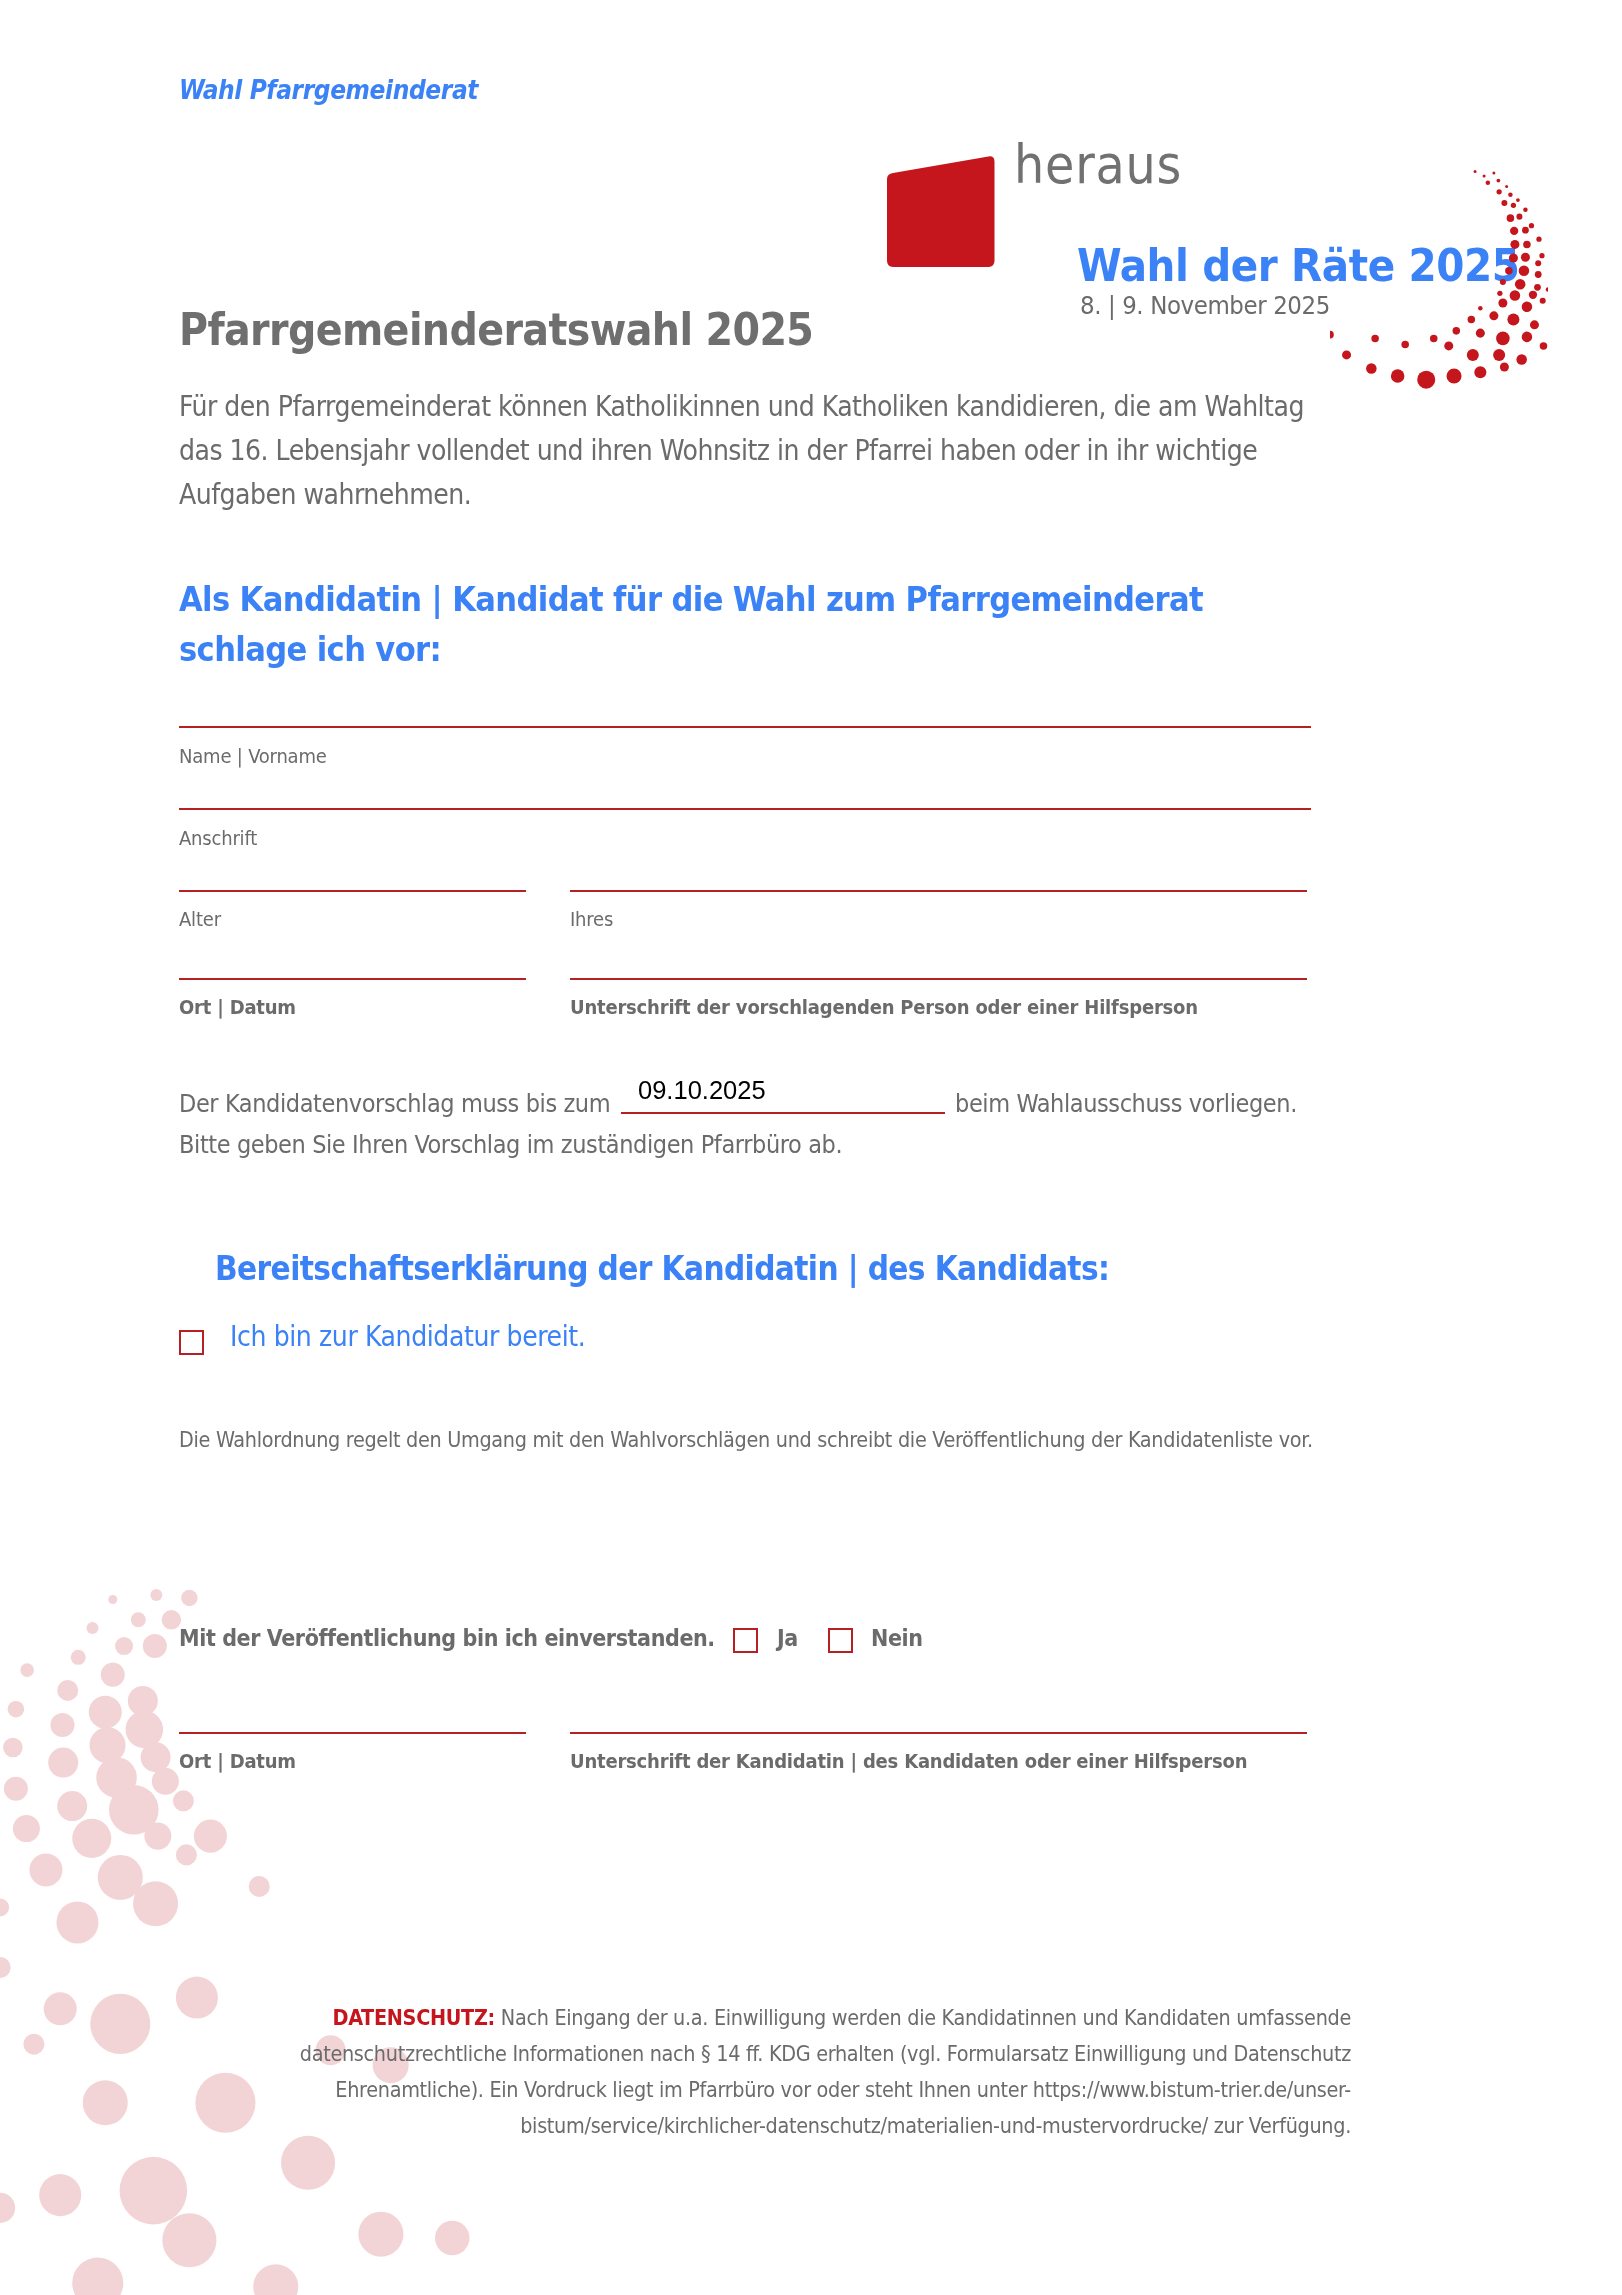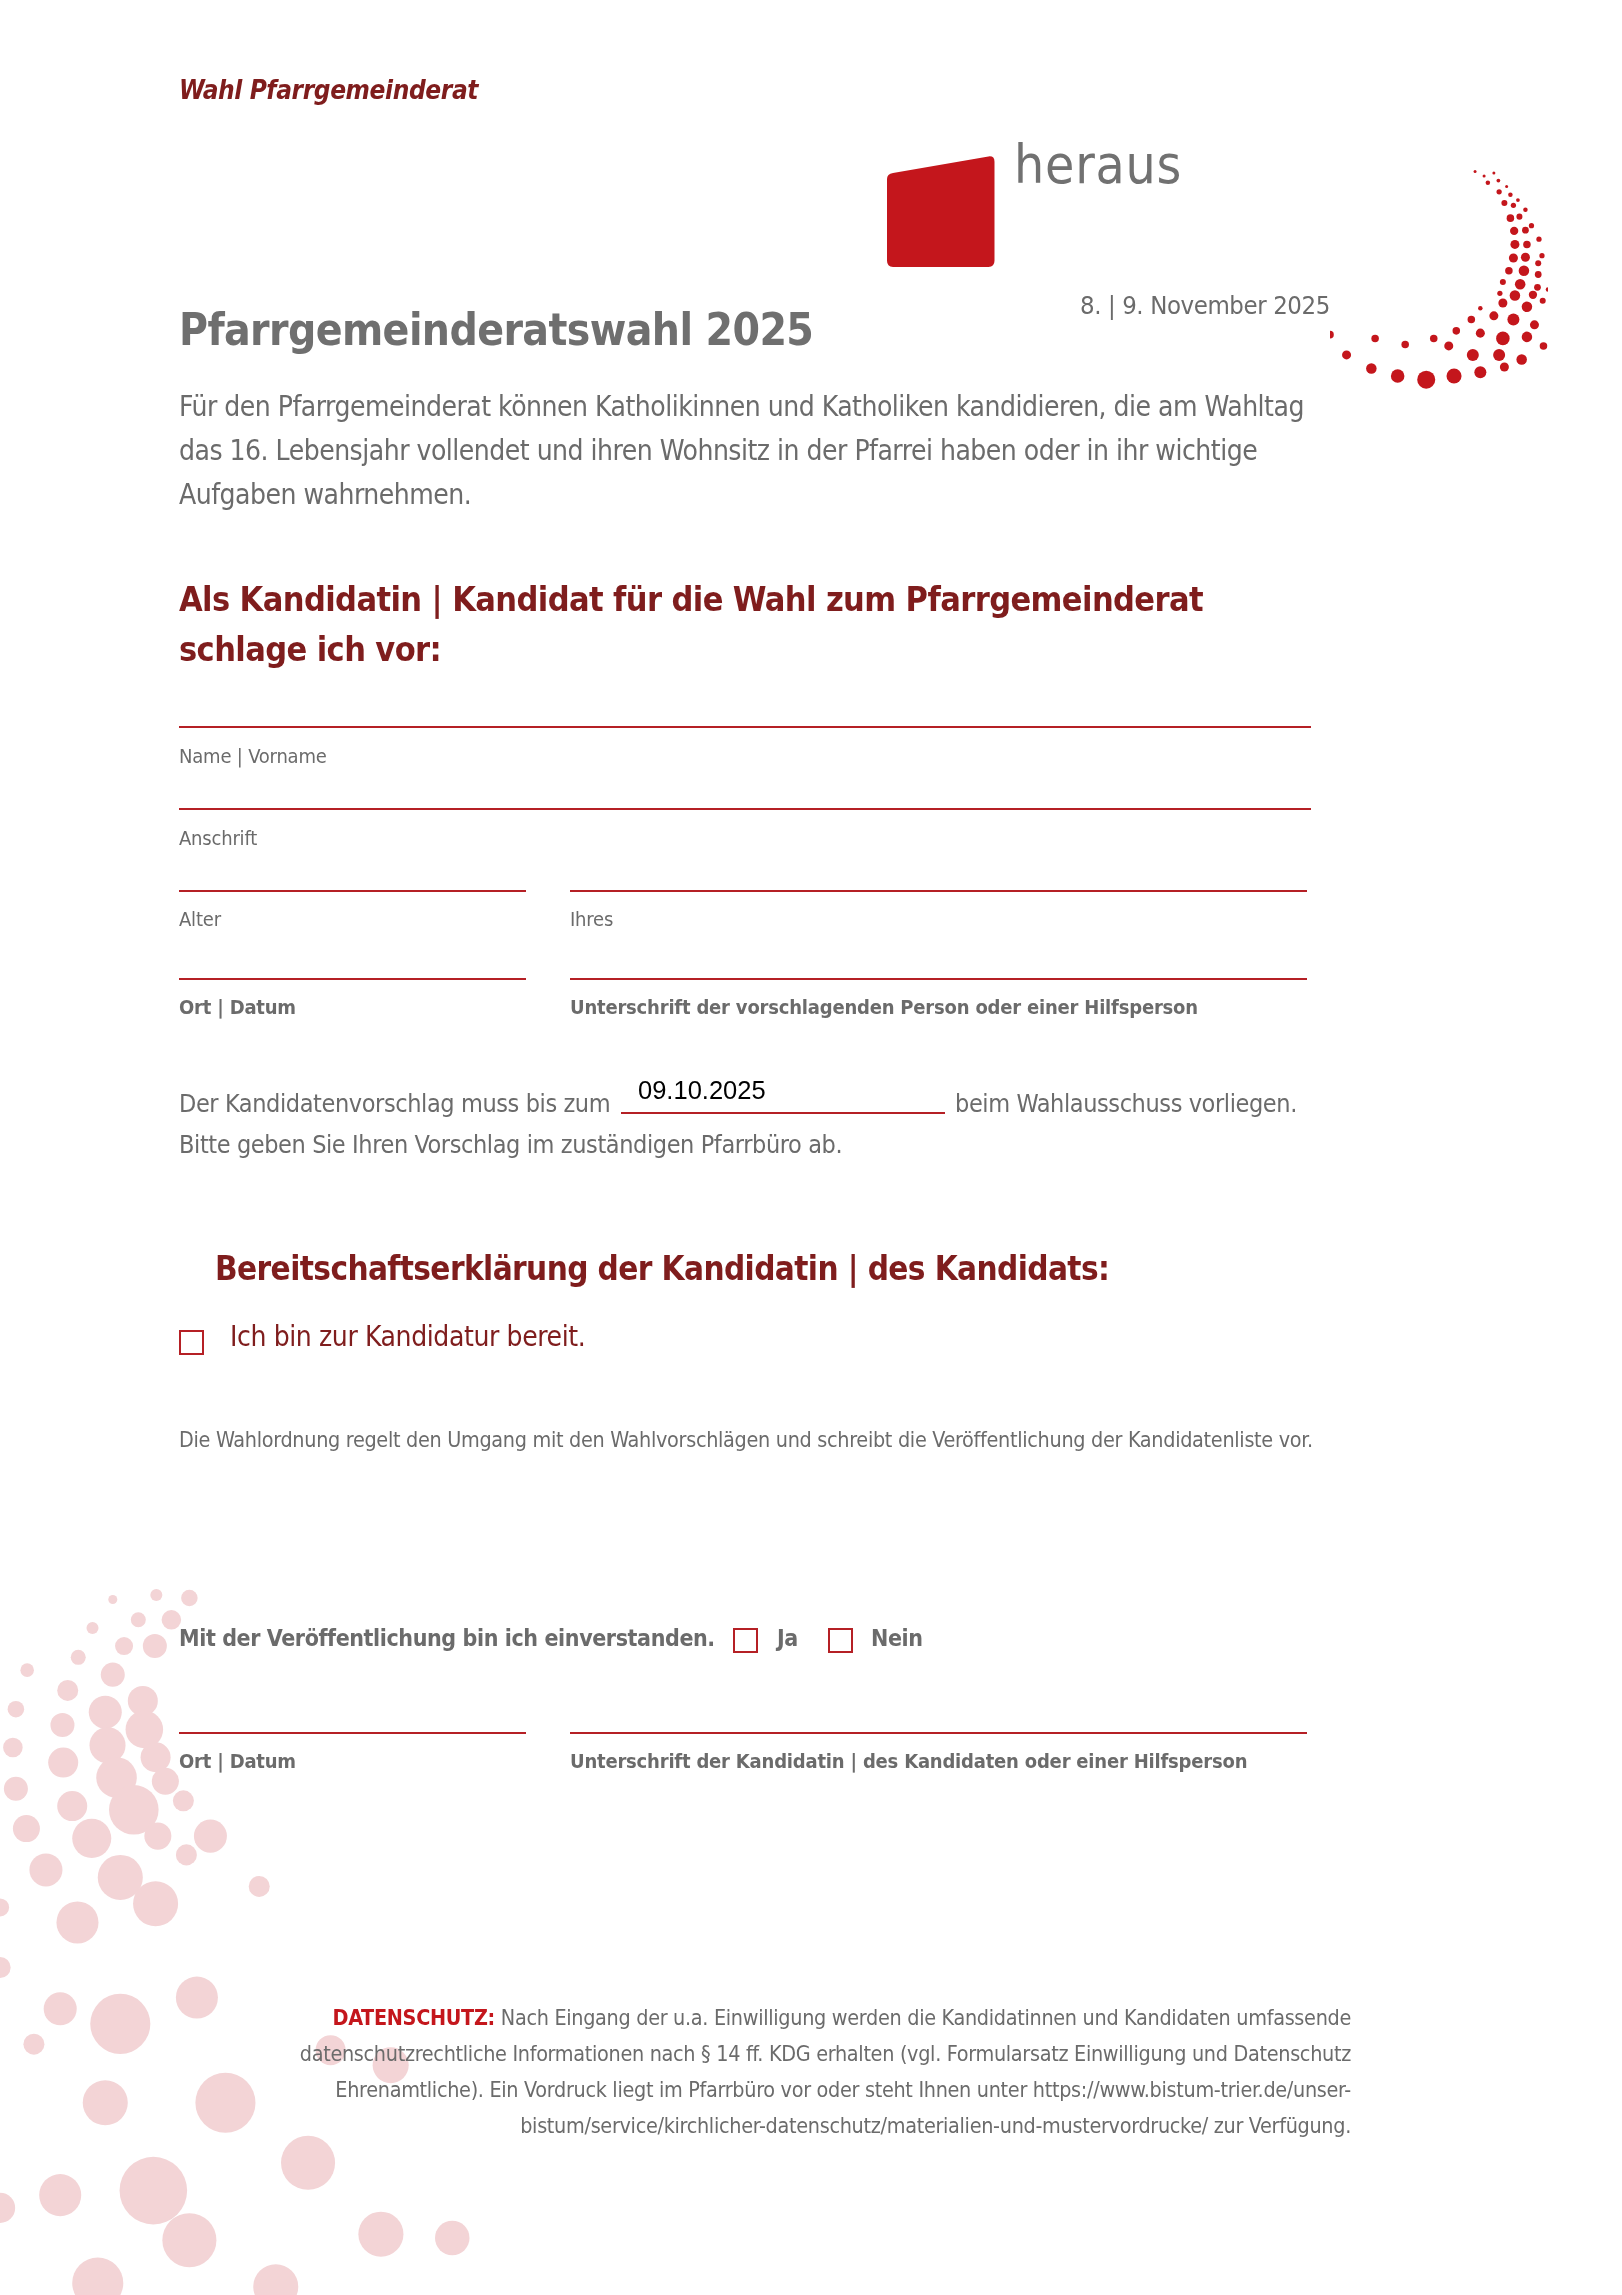--- a/index.html
+++ b/index.html
@@ -1,19 +1,19 @@
 <!DOCTYPE html>
 <html style="font-size:12px"><head>
 <meta charset="utf-8">
 <style>
   html, body { margin:0; padding:0; background:#ffffff; }
   body { width:1622px; height:2295px; position:relative; overflow:hidden;
          font-family:"DejaVu Sans Condensed","DejaVu Sans","Liberation Sans",sans-serif; color:#6b6b6b; }
   .abs { position:absolute; }
-  .red { color:#7f1d1d; }
+  .red { color:#3b82f6; }
 
   
   .top-kicker { left:179px; top:75px; font-size:26px; font-style:italic; font-weight:600; letter-spacing:-0.4px; }
 
   
   .logo { left:879px; top:143px; width:661px; height:255px; }
   .logo-block { position:absolute; left:7.5px; top:11.3px; width:109px; height:113px; }
   .logo-heraus { position:absolute; left:135px; top:-9px; font-size:53px; color:#717171; letter-spacing:0.8px; font-weight:300; }
   .logo-gerufen { position:absolute; left:129px; top:15px; font-size:89px; color:#717171; letter-spacing:-1.5px; line-height:1; }
   .logo-wahl { position:absolute; left:198px; top:96px; font-size:45px; font-weight:600; letter-spacing:-0.4px; }
@@ -111,20 +111,21 @@
 
 <div class="content">
 
   <div class="abs top-kicker red">Wahl Pfarrgemeinderat</div>
 
   <div class="abs logo">
     <svg class="logo-block" viewBox="0 0 145 150" xmlns="http://www.w3.org/2000/svg">
       <path d="M8 25 L135 3 Q143 2 143 10 L143 142 Q143 150 135 150 L8 150 Q0 150 0 142 L0 33 Q0 26 8 25 Z" fill="#c4161c"></path>
     </svg>
     <div class="logo-heraus">heraus</div>
+    <div class="logo-wahl red">Wahl der Räte 2025</div>
     <div class="logo-date">8. | 9. November 2025</div>
     <svg class="logo-dots" viewBox="0 0 290 310" xmlns="http://www.w3.org/2000/svg">
       <g fill="#c4161c">
         <circle cx="193" cy="18" r="2"></circle>
           <circle cx="205" cy="24" r="2"></circle>
           <circle cx="218" cy="20" r="2"></circle>
         <circle cx="210" cy="33" r="3"></circle>
           <circle cx="224" cy="30" r="2.5"></circle>
           <circle cx="235" cy="38" r="2"></circle>
         <circle cx="225" cy="45" r="3.5"></circle>

